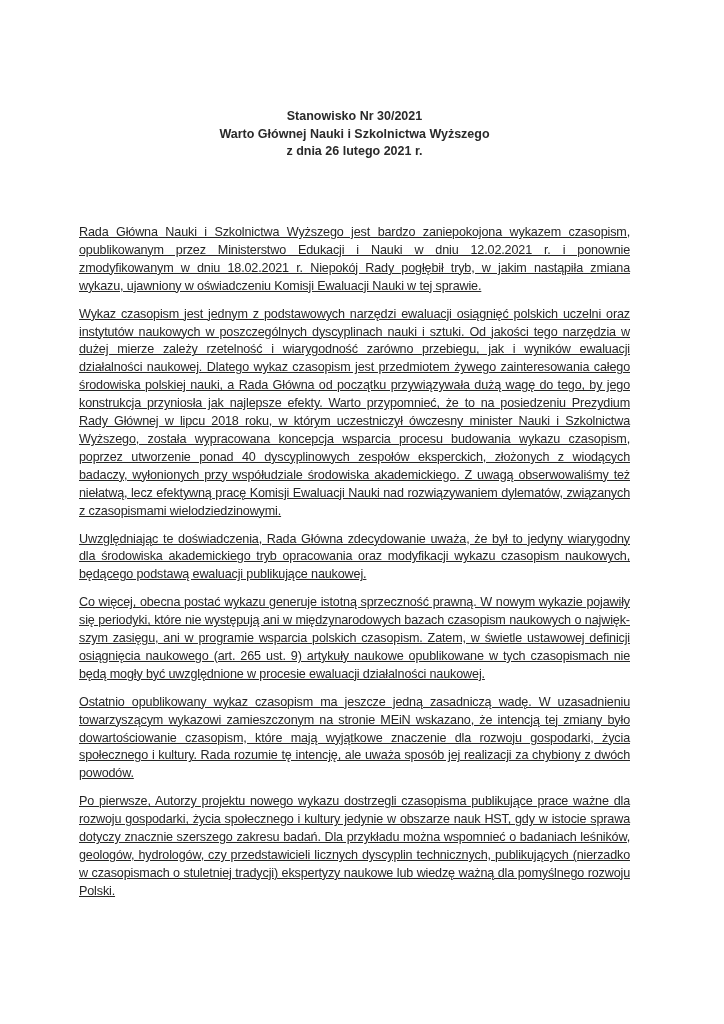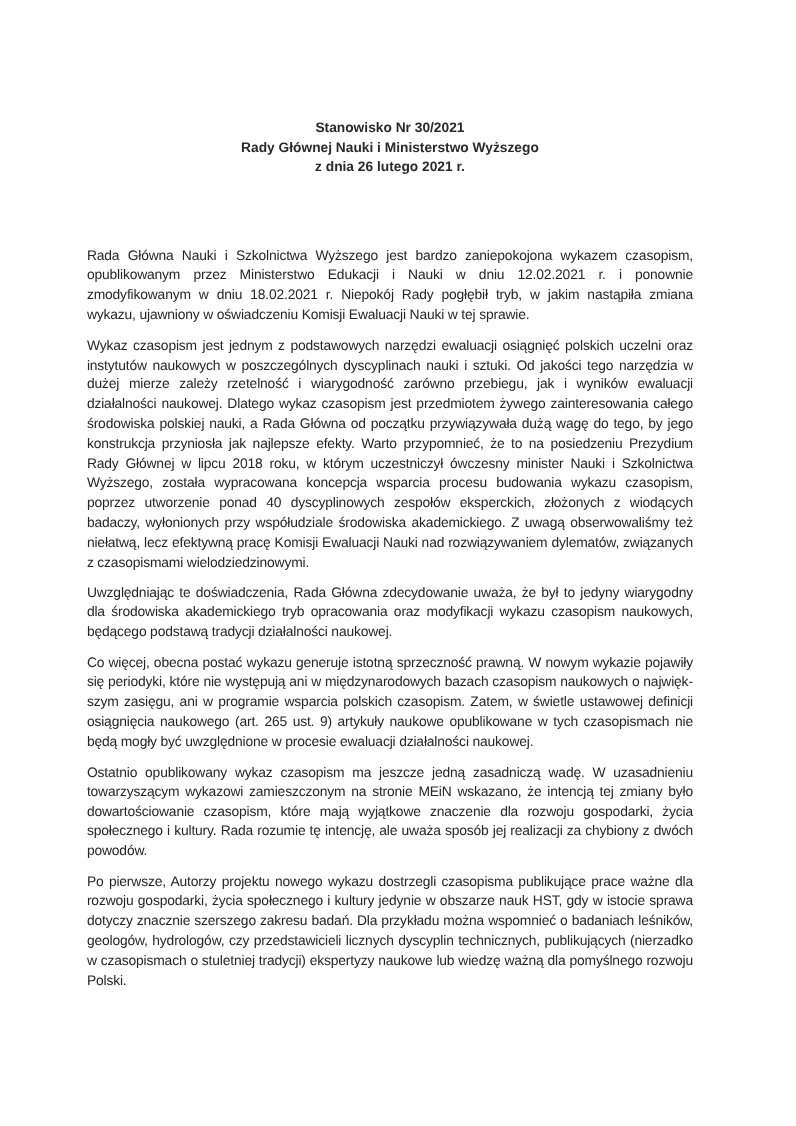--- a/index.html
+++ b/index.html
@@ -13,34 +13,35 @@
     position: absolute; left: 79px; width: 551px; top: 108px;
     text-align: center; font-weight: bold; font-size: 12.5px; line-height: 17.5px;
     color: #2a2a2a;
   }
   .header .line { display: block; }
   .header .subject { display: block; margin-top: 17px; }
   .body {
     position: absolute; left: 79px; top: 224px; width: 551px;
     font-size: 12.6px; line-height: 17.9px; text-align: justify; color: #262626;
     letter-spacing: -0.15px;
+    text-decoration: underline;
   }
   .body p { margin: 0 0 10px 0; }
 </style>
 </head>
 <body>
 
 <div class="page">
   <div class="header">
     <span class="line">Stanowisko Nr 30/2021</span>
-    <span class="line">Rady Głównej Nauki i Ministerstwo Wyższego</span>
+    <span class="line">Warto Głównej Nauki i Szkolnictwa Wyższego</span>
     <span class="line">z dnia 26 lutego 2021 r.</span>
   </div>
 
   <div class="body">
     <p>Rada Główna Nauki i Szkolnictwa Wyższego jest bardzo zaniepokojona wykazem czasopism, opubliko­wanym przez Ministerstwo Edukacji i Nauki w dniu 12.02.2021 r. i ponownie zmodyfikowanym w dniu 18.02.2021 r. Niepokój Rady pogłębił tryb, w jakim nastąpiła zmiana wykazu, ujawniony w oświad­czeniu Komisji Ewaluacji Nauki w tej sprawie.</p>
     <p>Wykaz czasopism jest jednym z podstawowych narzędzi ewaluacji osiągnięć polskich uczelni oraz instytutów naukowych w poszczególnych dyscyplinach nauki i sztuki. Od jakości tego narzędzia w dużej mierze zależy rzetelność i wiarygodność zarówno przebiegu, jak i wyników ewaluacji działalności naukowej. Dlatego wykaz czasopism jest przedmiotem żywego zainteresowania całego środowiska polskiej nauki, a Rada Główna od początku przywiązywała dużą wagę do tego, by jego konstrukcja przyniosła jak najlepsze efekty. Warto przypomnieć, że to na posiedzeniu Prezydium Rady Głównej w lipcu 2018 roku, w którym uczestniczył ówczesny minister Nauki i Szkolnictwa Wyższego, została wypracowana koncepcja wsparcia procesu budowania wykazu czasopism, poprzez utworzenie ponad 40 dyscyplinowych zespołów eksperckich, złożonych z wiodących badaczy, wyłonionych przy współ­udziale środowiska akademickiego. Z uwagą obserwowaliśmy też niełatwą, lecz efektywną pracę Komisji Ewaluacji Nauki nad rozwiązywaniem dylematów, związanych z czasopismami wielodziedzi­nowymi.</p>
-    <p>Uwzględniając te doświadczenia, Rada Główna zdecydowanie uważa, że był to jedyny wiarygodny dla środowiska akademickiego tryb opracowania oraz modyfikacji wykazu czasopism naukowych, będącego podstawą tradycji działalności naukowej.</p>
+    <p>Uwzględniając te doświadczenia, Rada Główna zdecydowanie uważa, że był to jedyny wiarygodny dla środowiska akademickiego tryb opracowania oraz modyfikacji wykazu czasopism naukowych, będącego podstawą ewaluacji publikujące naukowej.</p>
     <p>Co więcej, obecna postać wykazu generuje istotną sprzeczność prawną. W nowym wykazie pojawiły się  periodyki, które nie występują ani w międzynarodowych bazach czasopism naukowych o najwięk­szym zasięgu, ani w programie wsparcia polskich czasopism. Zatem, w świetle ustawowej definicji osiągnięcia naukowego (art. 265 ust. 9) artykuły naukowe opublikowane w tych czasopismach nie będą mogły być uwzględnione w procesie ewaluacji działalności naukowej.</p>
     <p>Ostatnio opublikowany wykaz czasopism ma jeszcze jedną zasadniczą wadę. W uzasadnieniu towarzy­szącym wykazowi zamieszczonym na stronie MEiN wskazano, że intencją tej zmiany było dowartościo­wanie czasopism, które mają wyjątkowe znaczenie  dla rozwoju gospodarki, życia społecznego i kultury. Rada rozumie tę intencję, ale uważa sposób jej realizacji za chybiony z dwóch powodów.</p>
     <p>Po pierwsze,  Autorzy projektu nowego wykazu dostrzegli czasopisma publikujące prace ważne dla rozwoju gospodarki, życia społecznego i kultury jedynie w obszarze nauk HST, gdy w istocie sprawa dotyczy znacznie szerszego zakresu badań. Dla przykładu można wspomnieć o badaniach leśników, geologów, hydrologów, czy przedstawicieli licznych dyscyplin technicznych, publikujących (nierzadko w czasopismach o stuletniej tradycji) ekspertyzy naukowe lub wiedzę ważną dla pomyślnego rozwoju Polski.</p>
   </div>
 </div>
 
 </body></html>

